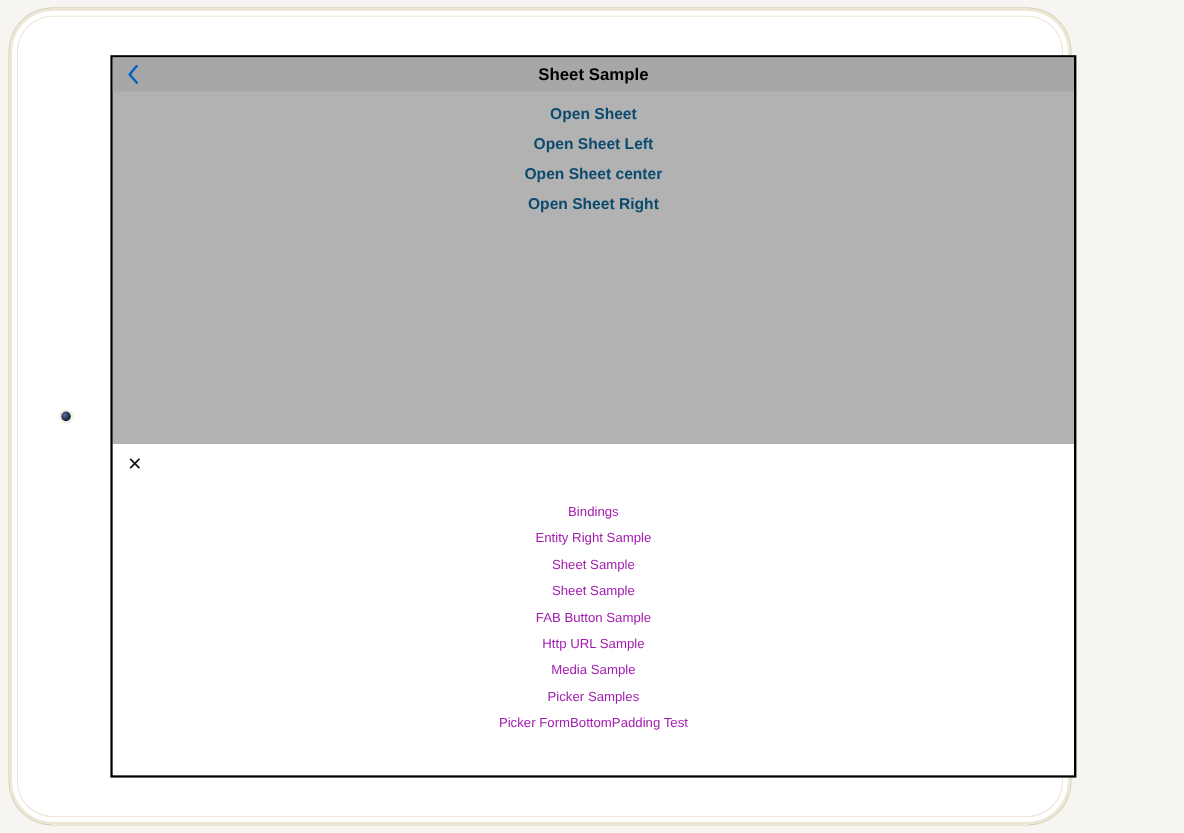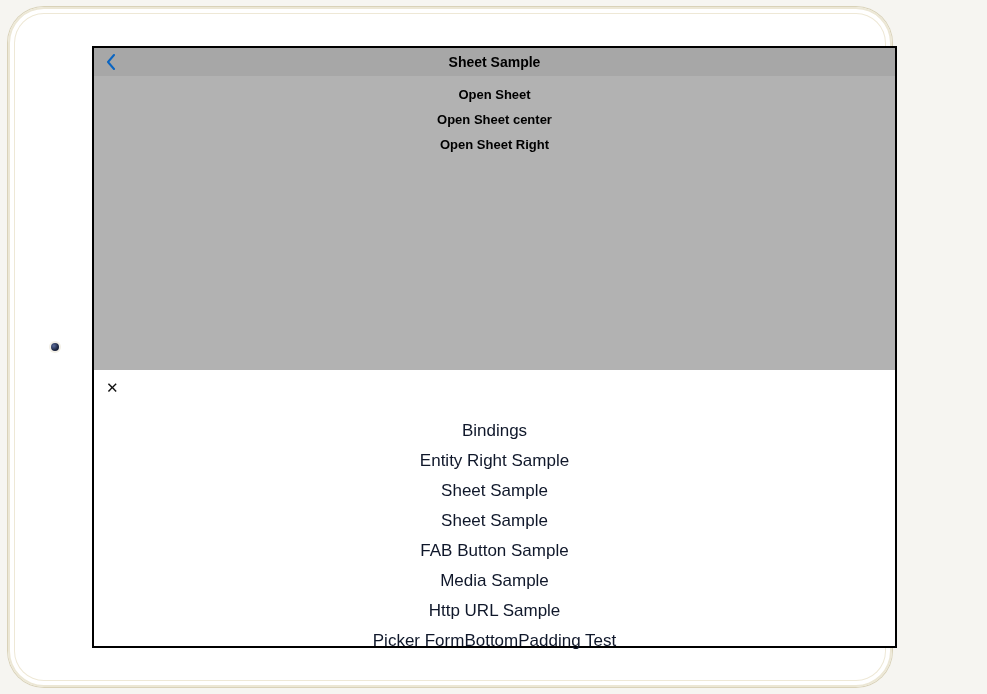--- a/index.html
+++ b/index.html
@@ -88,21 +88,21 @@
     color: #000;
   }
   .top-links {
     padding-top: 6px;
   }
   .link-item {
     display: block;
     text-align: center;
     font-size: 13px;
     font-weight: 600;
-    color: #000000;
+    color: #0c4a6e;
     padding: 5px 0;
     cursor: pointer;
   }
   
   
   .sheet {
     position: absolute;
     left: 0; right: 0;
     top: 322px;
     bottom: 0;
@@ -117,23 +117,23 @@
     color: #111;
     cursor: pointer;
     line-height: 1;
   }
   .sheet-links {
     padding-top: 46px;
   }
   .sheet-link {
     display: block;
     text-align: center;
-    font-size: 17px;
+    font-size: 11px;
     font-weight: 400;
-    color: #0f172a;
+    color: #a21caf;
     padding: 5px 0;
     cursor: pointer;
   }
 </style>
 </head>
 <body>
 
 <div class="ipad-frame">
   <div class="ipad-inner-ring"></div>
   <div class="camera"></div>
@@ -145,35 +145,37 @@
       <div class="navbar">
         <div class="back-chevron">
           <svg width="10" height="16" viewBox="0 0 10 16">
             <polyline points="8,1 2,8 8,15" fill="none" stroke="#0a65c2" stroke-width="2" stroke-linecap="round" stroke-linejoin="round"></polyline>
           </svg>
         </div>
         <div class="navbar-title">Sheet Sample</div>
       </div>
       <div class="top-links">
         <span class="link-item">Open Sheet</span>
+        <span class="link-item">Open Sheet Left</span>
         <span class="link-item">Open Sheet center</span>
         <span class="link-item">Open Sheet Right</span>
       </div>
     </div>
 
     <div class="sheet">
       <div class="close-x">
         <span>✕</span>
       </div>
       <div class="sheet-links">
         <span class="sheet-link">Bindings</span>
         <span class="sheet-link">Entity Right Sample</span>
         <span class="sheet-link">Sheet Sample</span>
         <span class="sheet-link">Sheet Sample</span>
         <span class="sheet-link">FAB Button Sample</span>
+        <span class="sheet-link">Http URL Sample</span>
         <span class="sheet-link">Media Sample</span>
-        <span class="sheet-link">Http URL Sample</span>
+        <span class="sheet-link">Picker Samples</span>
         <span class="sheet-link">Picker FormBottomPadding Test</span>
       </div>
     </div>
 
   </div>
 </div>
 
 </body></html>

